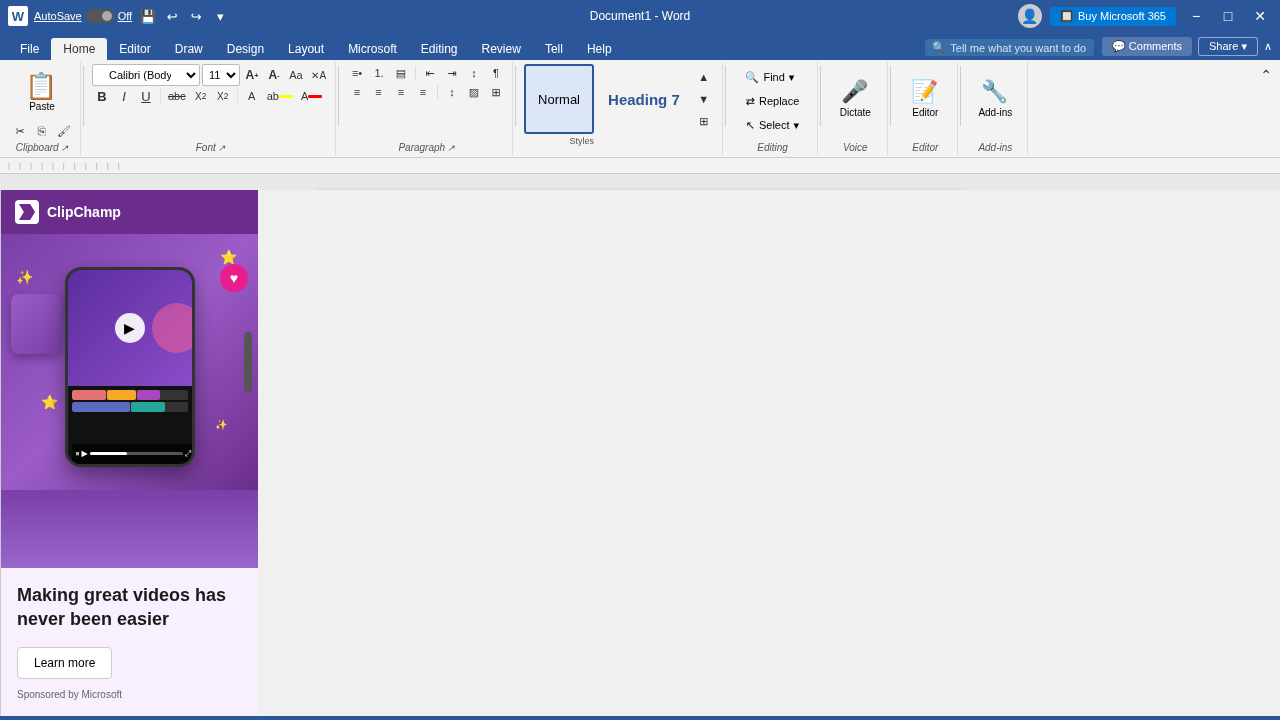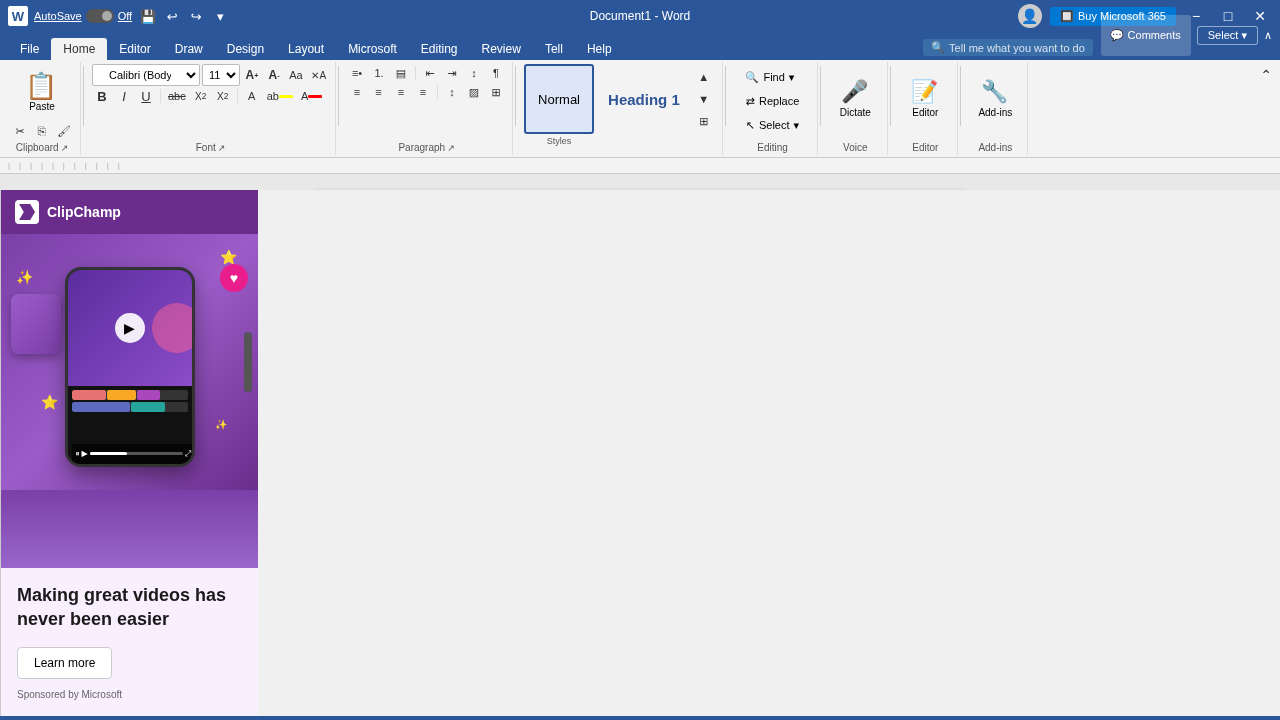--- a/index.html
+++ b/index.html
@@ -65,20 +65,21 @@
       font-size: 10px;
       color: #555;
       text-align: center;
       margin-top: auto;
       width: 100%;
       padding-top: 2px;
       display: flex;
       align-items: center;
       justify-content: center;
       gap: 2px;
+      font-style: italic;
     }
     .ribbon-group-content { display: flex; align-items: center; gap: 2px; flex: 1; }
     .ribbon-group-rows { display: flex; flex-direction: column; gap: 1px; flex: 1; }
     .ribbon-row { display: flex; align-items: center; gap: 2px; }
 
     
     .paste-btn {
       display: flex;
       flex-direction: column;
       align-items: center;
@@ -227,22 +228,22 @@
   <div class="ribbon-tab">Microsoft</div>
   <div class="ribbon-tab">Editing</div>
   <div class="ribbon-tab">Review</div>
   <div class="ribbon-tab">Tell</div>
   <div class="ribbon-tab">Help</div>
   <div id="search-box">
     <span>🔍</span>
     <span style="opacity:0.8;">Tell me what you want to do</span>
   </div>
   <div style="display:flex;align-items:center;gap:6px;margin-bottom:4px;margin-right:8px;">
-    <button style="background:rgba(255,255,255,0.2);border:none;color:white;padding:14px 10px;border-radius:3px;cursor:pointer;font-size:11px;">💬 Comments</button>
-    <button style="background:#2b579a;border:1px solid rgba(255,255,255,0.5);color:white;padding:2px 10px;border-radius:3px;cursor:pointer;font-size:11px;">Select ▾</button>
+    <button style="background:rgba(255,255,255,0.2);border:none;color:white;padding:3px 10px;border-radius:3px;cursor:pointer;font-size:11px;">💬 Comments</button>
+    <button style="background:#2b579a;border:1px solid rgba(255,255,255,0.5);color:white;padding:2px 10px;border-radius:3px;cursor:pointer;font-size:11px;">Share ▾</button>
     <button style="background:none;border:none;color:white;font-size:11px;cursor:pointer;">∧</button>
   </div>
 </div>
 
 <div id="ribbon">
 
   <div class="ribbon-group">
     <div class="ribbon-group-content">
       <div style="display:flex;flex-direction:column;align-items:center;">
         <button class="paste-btn">
@@ -334,28 +335,28 @@
     <div class="ribbon-group-label">
       <span>Paragraph</span>
       <span style="cursor:pointer;font-size:9px;">↗</span>
     </div>
   </div>
 
   <div class="sep"></div>
 
   <div class="ribbon-group" style="flex-direction:row;align-items:flex-start;border-right:1px solid #ddd;">
     <div style="display:flex;align-items:stretch;gap:2px;">
-      <div style="display:flex;flex-direction:column;">
+      <div style="display:flex;flex-direction:column;align-items:flex-end;">
         <button class="style-btn active" style="border-color:#2b579a;background:#dce6f7;">
           <span style="font-size:13px;">Normal</span>
         </button>
         <div style="font-size:9px;text-align:center;color:#555;margin-top:2px;">Styles</div>
       </div>
       <button class="style-btn">
-        <span style="font-size:15px;font-weight:bold;color:#2f5597;">Heading 1</span>
+        <span style="font-size:15px;font-weight:bold;color:#2f5597;">Heading 7</span>
       </button>
     </div>
     <div style="display:flex;flex-direction:column;justify-content:space-between;height:70px;padding:4px 2px;">
       <button class="rb">▲</button>
       <button class="rb">▼</button>
       <button class="rb">⊞</button>
     </div>
   </div>
 
   <div class="sep"></div>

